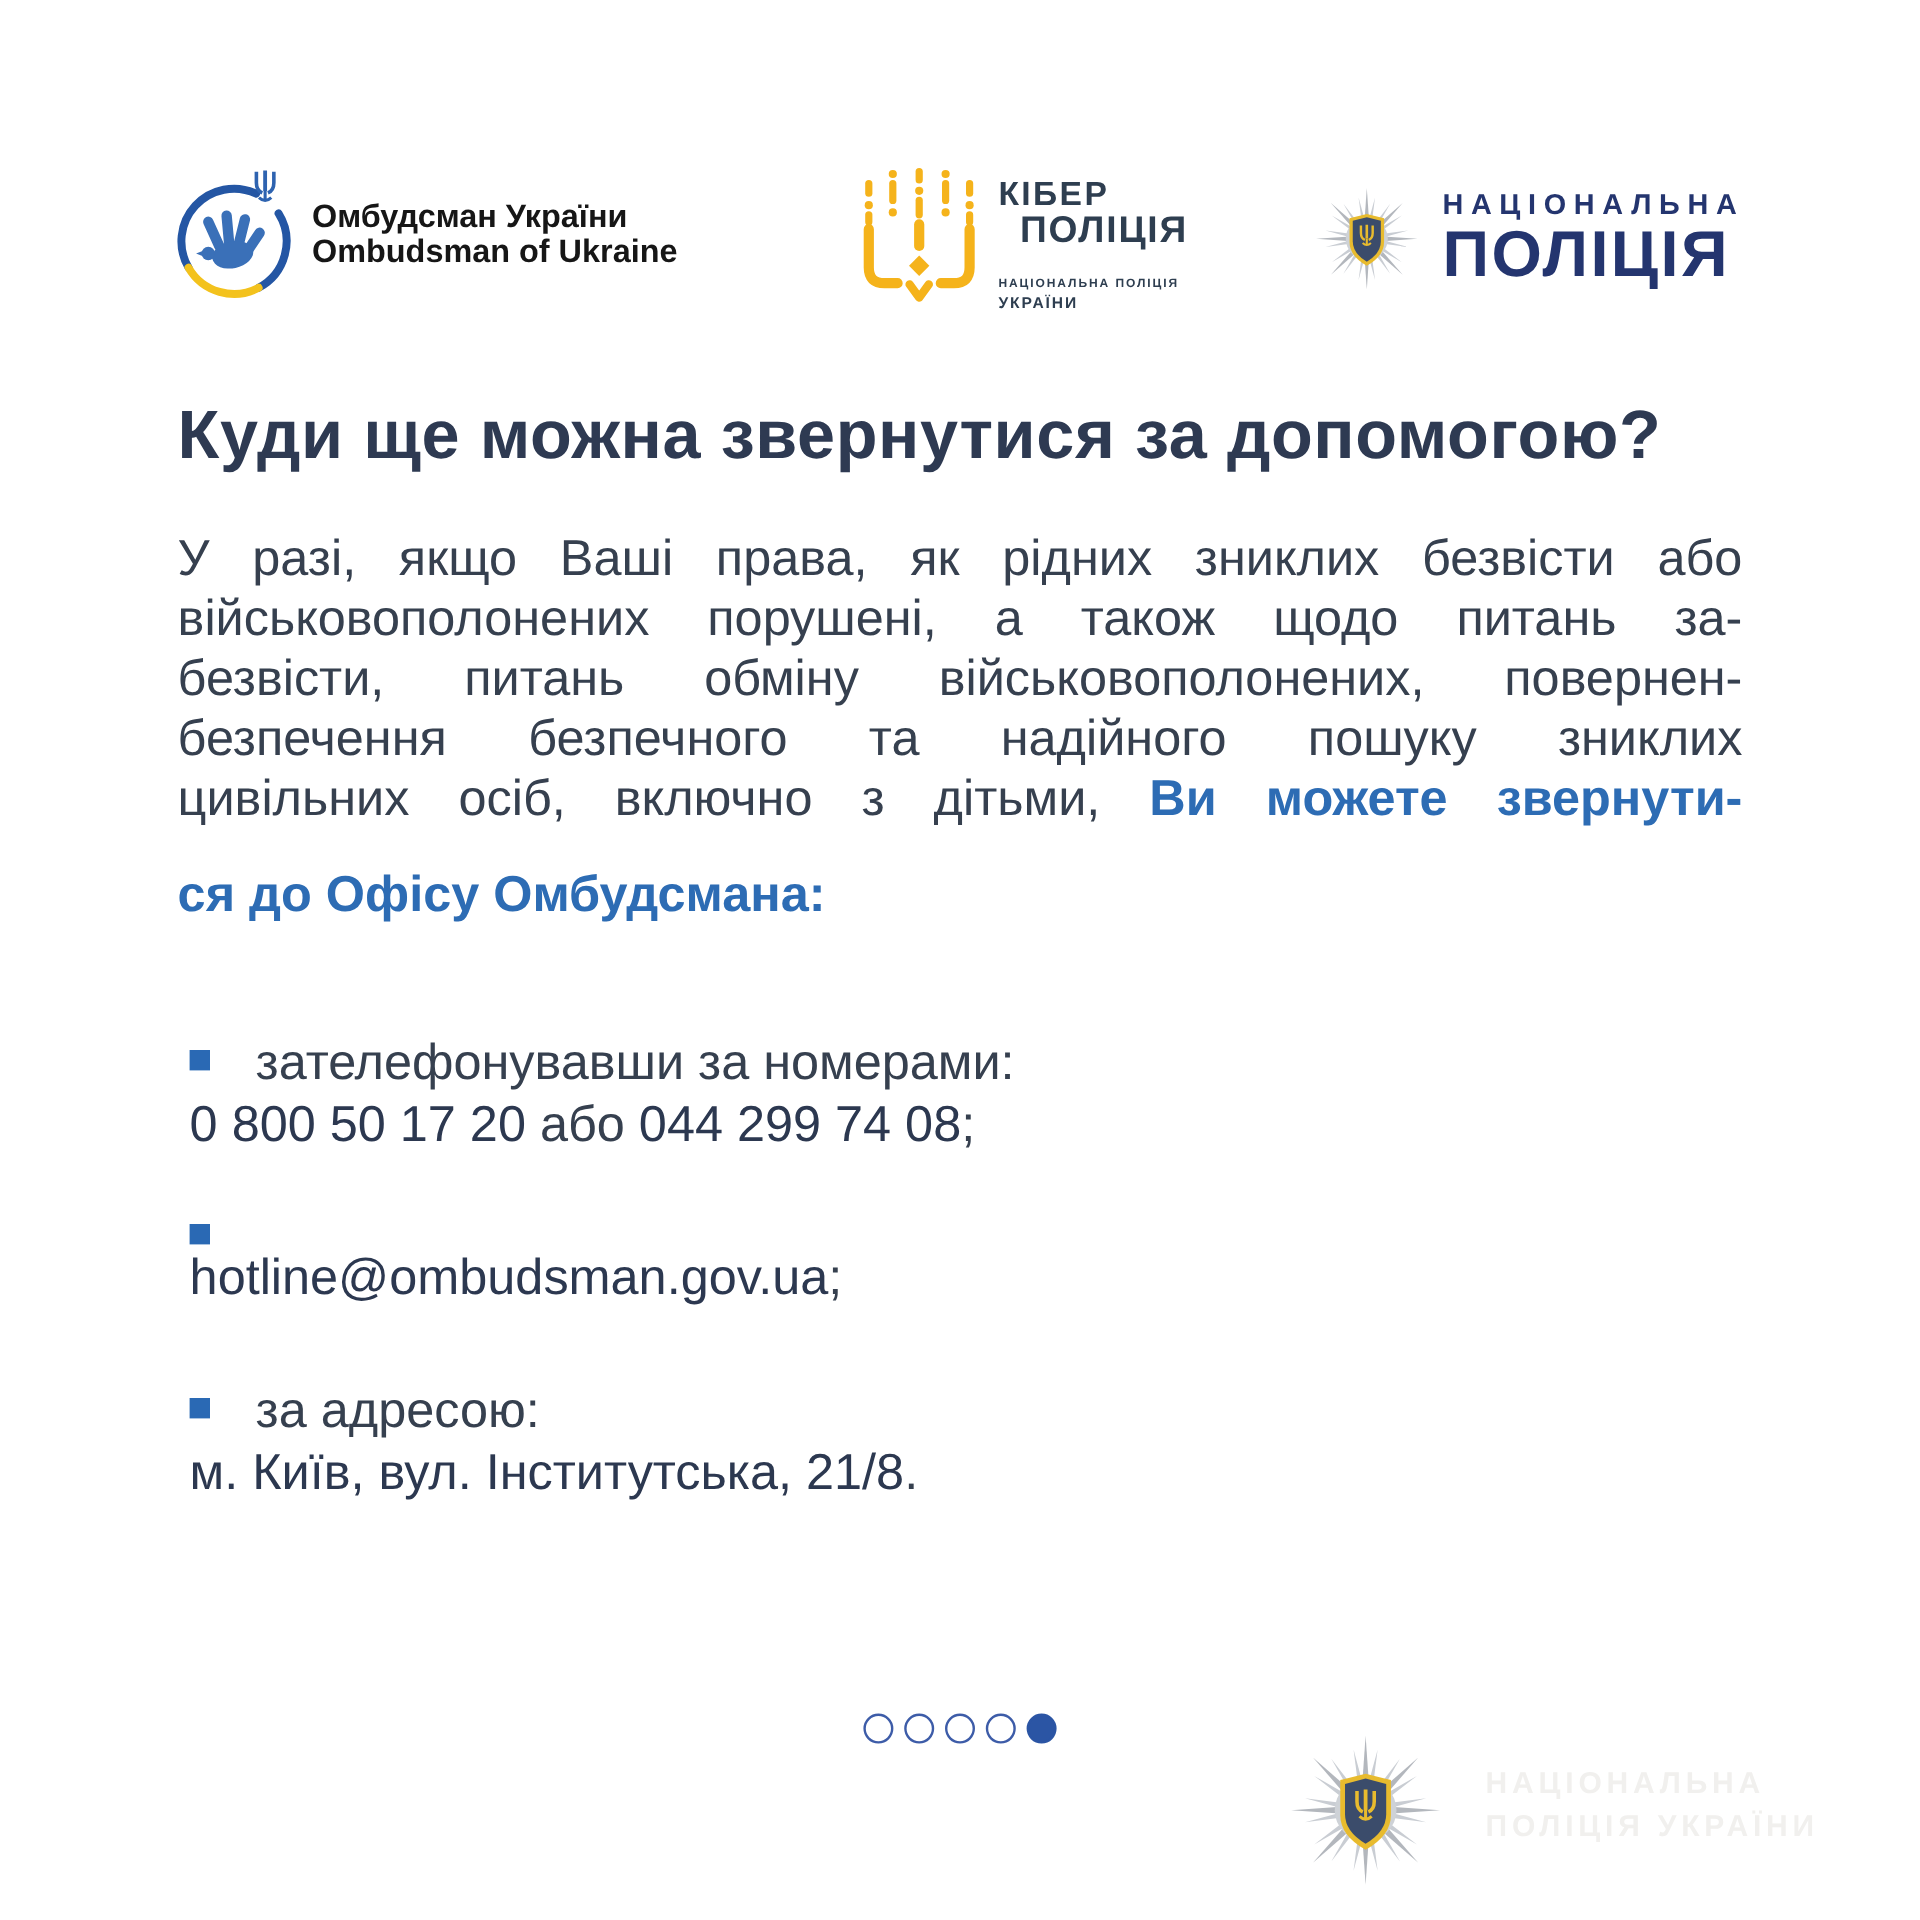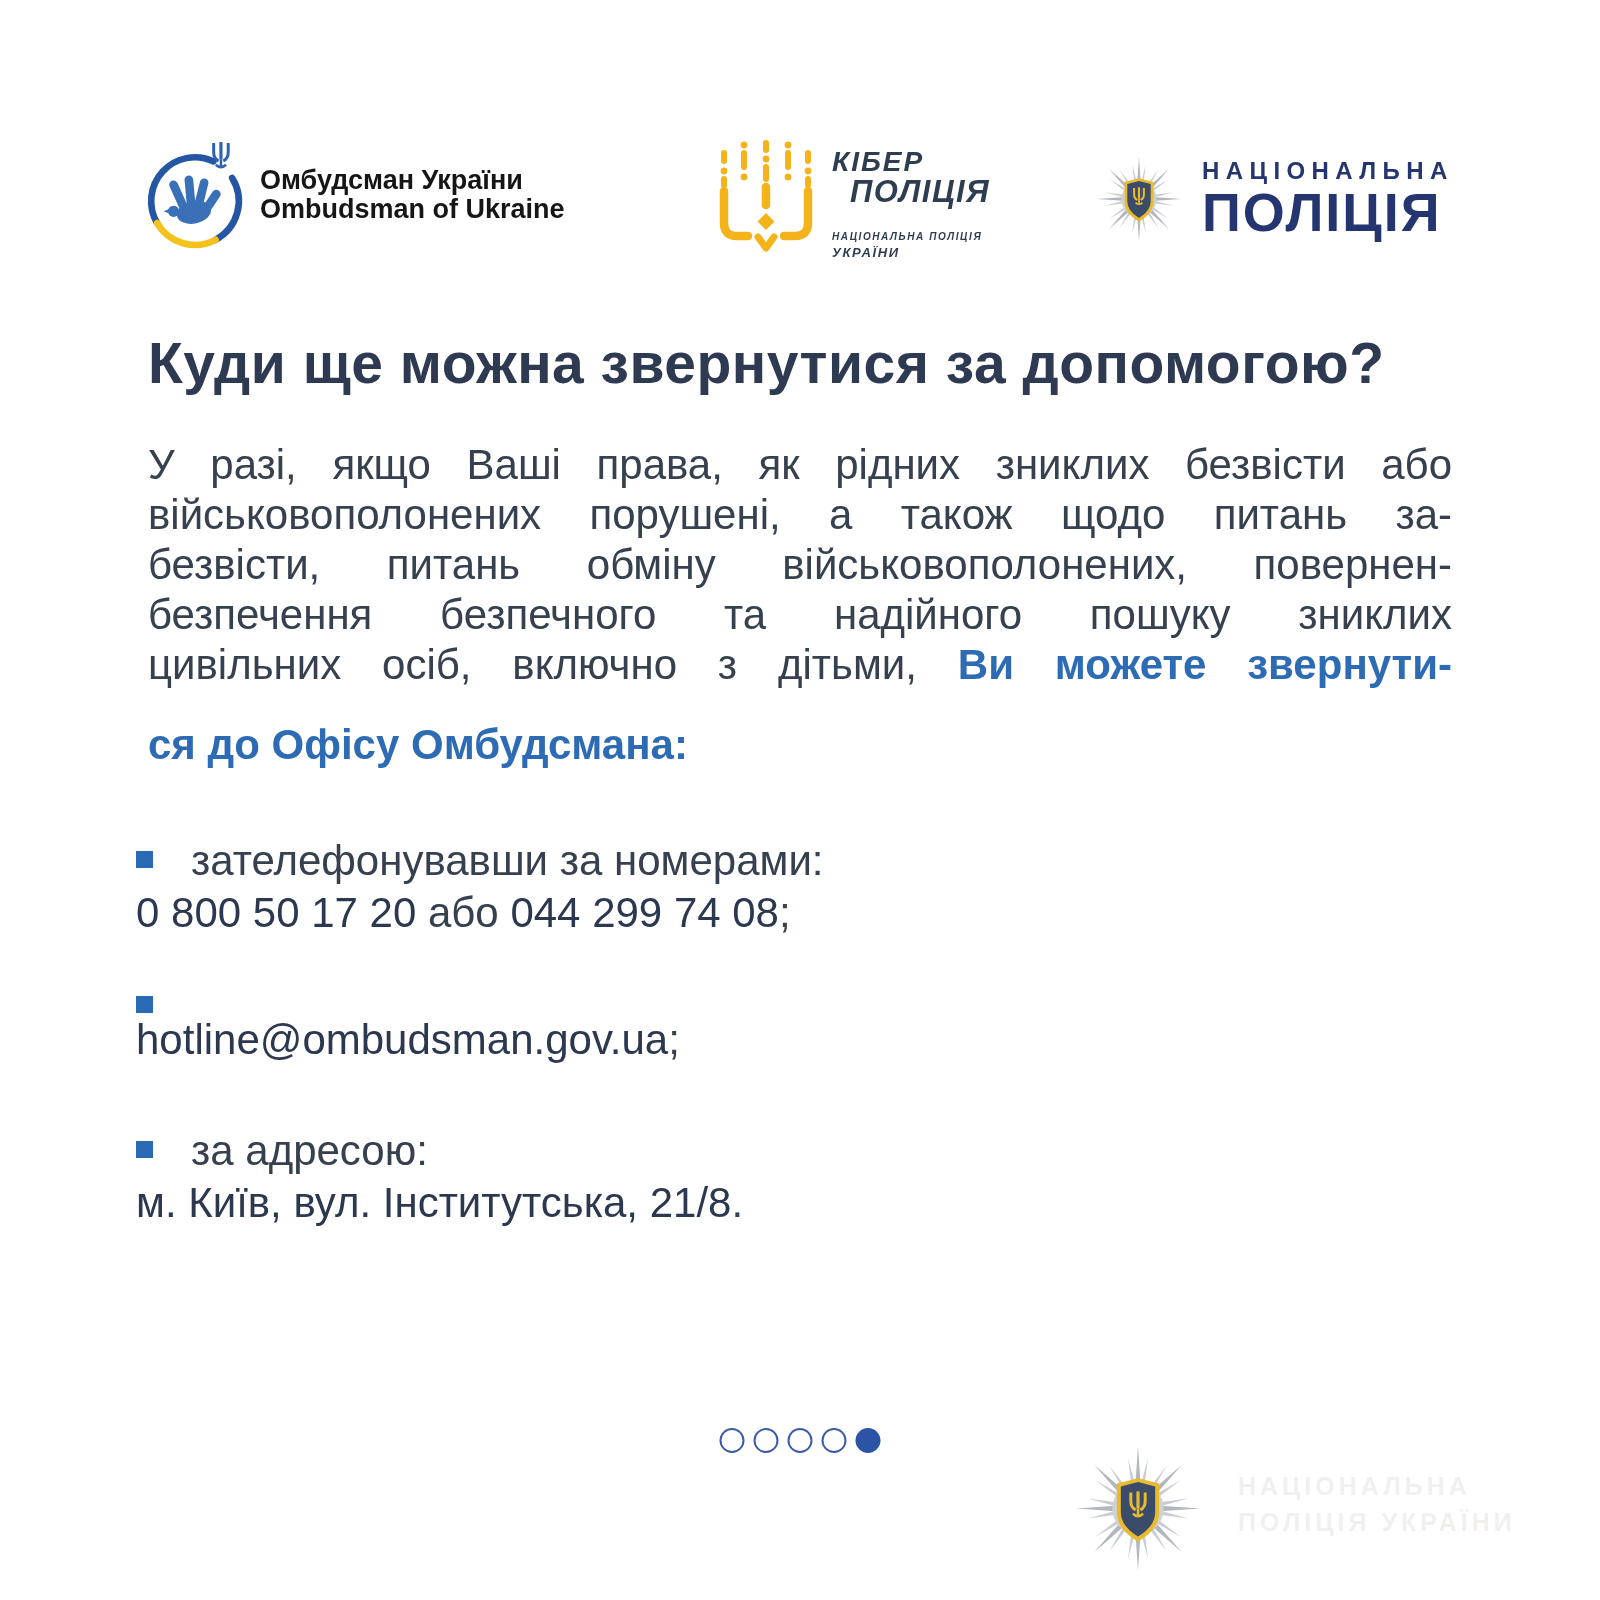--- a/index.html
+++ b/index.html
@@ -21,36 +21,36 @@
     position:relative;
     background:#ffffff;
     font-family:"Liberation Sans","DejaVu Sans",sans-serif;
     overflow:hidden;
     color:var(--ink);
   }
   
   .omb-logo{position:absolute;left:146px;top:140px;width:102px;height:110px;}
   .omb-text{position:absolute;left:260px;top:166px;font-size:27px;line-height:29px;font-weight:700;color:#161616;}
   .cyber-logo{position:absolute;left:716px;top:136px;width:100px;height:118px;}
-  .cyber-text{position:absolute;left:832px;top:148px;color:var(--cyber-ink);font-style:italic;}
+  .cyber-text{position:absolute;left:832px;top:148px;color:var(--cyber-ink);}
   .cyber-l1{font-size:28px;font-weight:700;letter-spacing:2px;line-height:28px;}
   .cyber-l2{font-size:31px;font-weight:700;letter-spacing:1.5px;line-height:31px;margin-left:18px;}
   .cyber-sub{font-size:10px;font-weight:700;letter-spacing:1.6px;line-height:16px;margin-top:22px;}
   .cyber-sub2{font-size:13px;font-weight:700;letter-spacing:1.6px;line-height:16px;}
   .np-badge-top{position:absolute;left:1094px;top:150px;width:90px;height:98px;}
   .np-text{position:absolute;left:1202px;top:158px;color:var(--pol-navy);}
   .np-l1{font-size:24px;font-weight:700;letter-spacing:6.4px;line-height:26px;}
   .np-l2{font-size:54px;font-weight:700;letter-spacing:2px;line-height:52px;margin-top:2px;}
   
   .headline{position:absolute;left:148px;top:330px;width:1330px;font-size:57px;font-weight:700;color:var(--heading);letter-spacing:.5px;}
   .para{position:absolute;left:148px;top:440px;width:1304px;font-size:42px;line-height:50px;color:var(--ink);}
   .pline{text-align:justify;text-align-last:justify;white-space:nowrap0;}
   .pline.last{text-align:justify;text-align-last:left;}
   .blue{color:var(--accent);font-weight:700;margin-top:30px;}
-  .bullet{position:absolute;left:136px;width:1304px;}
+  .bullet{position:absolute;left:158px;width:1304px;margin-top:24px;}
   .b1{top:836px;} .b2{top:981px;} .b3{top:1126px;}
   .b-line1{display:flex;align-items:flex-start;font-size:42px;line-height:50px;color:var(--ink);}
   .square{width:17px;height:17px;background:var(--bullet);margin:15px 38px 0 0;flex:none;}
   .b-line2{font-size:42px;line-height:50px;margin-top:2px;color:var(--ink);}
   .b-line2 b{color:var(--ink-dark);font-weight:400;}
   
   .pagination{position:absolute;top:1428px;left:50%;transform:translateX(-50%);display:flex;gap:9px;}
   .dot{width:25px;height:25px;border-radius:50%;border:2.5px solid var(--pag-ring);background:#fff;display:inline-block;}
   .dot.active{background:var(--pag);border-color:var(--pag);}
   

